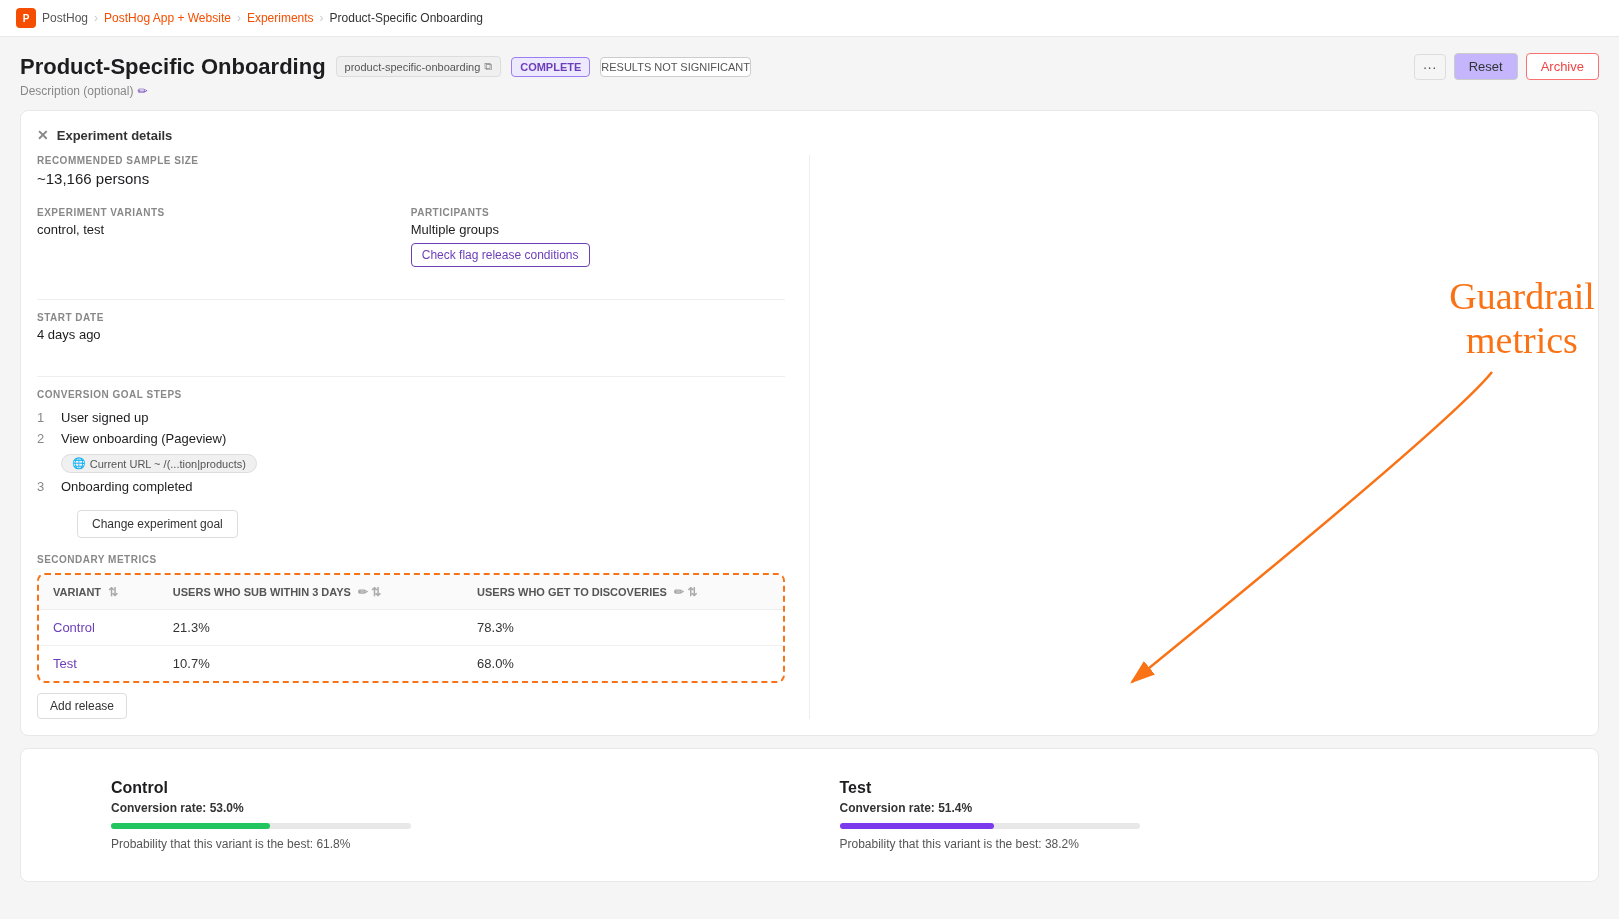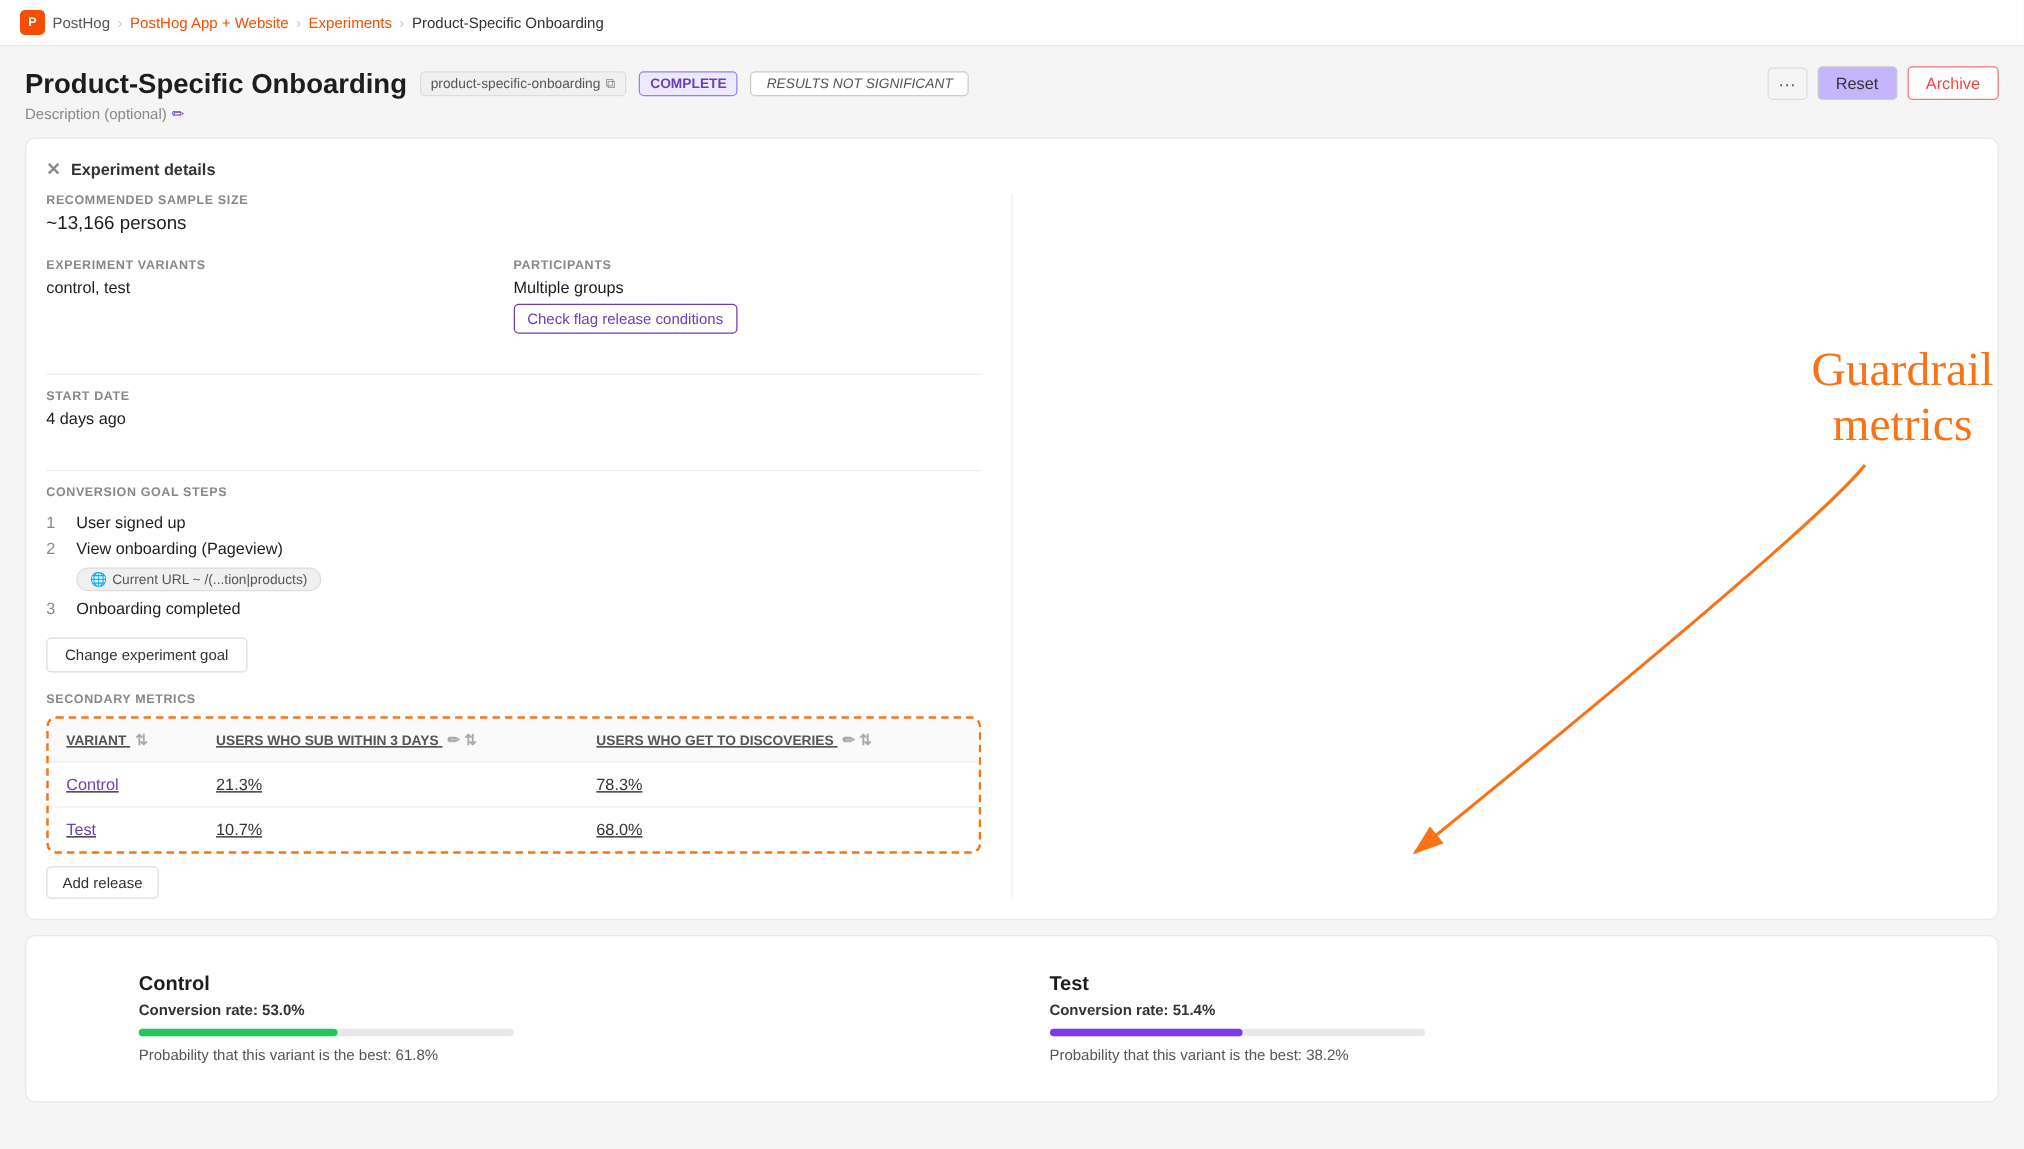--- a/index.html
+++ b/index.html
@@ -9,21 +9,21 @@
     .top-bar .logo { width: 20px; height: 20px; background: #f54e00; border-radius: 4px; display: flex; align-items: center; justify-content: center; color: white; font-weight: bold; font-size: 10px; }
     .top-bar .sep { color: #ccc; }
 
     .page { background: #f5f5f5; padding: 16px 20px; min-height: 900px; }
 
     .page-header { display: flex; align-items: center; justify-content: space-between; margin-bottom: 4px; }
     .page-title-row { display: flex; align-items: center; gap: 10px; flex-wrap: wrap; }
     .page-title { font-size: 22px; font-weight: 700; color: #1d1d1f; }
     .slug-badge { display: flex; align-items: center; gap: 4px; background: #f0f0f0; border: 1px solid #ddd; border-radius: 4px; padding: 3px 8px; font-size: 11px; color: #555; }
     .status-complete { background: #ede9ff; border: 1px solid #9b7ef4; color: #6c3eb8; font-size: 11px; font-weight: 600; border-radius: 4px; padding: 3px 8px; }
-    .status-not-sig { background: #fff; border: 1px solid #ccc; color: #555; font-size: 11px; font-weight: 500; border-radius: 4px; padding: 3px 12px; font-style: italic; }
+    .status-not-sig { background: #fff; border: 1px solid #ccc; color: #555; font-size: 11px; font-weight: 500; border-radius: 4px; padding: 3px 0; }
     .header-actions { display: flex; align-items: center; gap: 8px; }
     .btn-dots { background: none; border: 1px solid #ddd; border-radius: 4px; padding: 4px 8px; cursor: pointer; color: #555; font-size: 14px; }
     .btn-reset { background: #c4b5fd; border: 1px solid #ccc; border-radius: 4px; padding: 5px 14px; cursor: pointer; font-size: 13px; color: #333; }
     .btn-archive { background: #fff; border: 1px solid #f87171; border-radius: 4px; padding: 5px 14px; cursor: pointer; font-size: 13px; color: #ef4444; }
     .description { font-size: 12px; color: #888; margin-bottom: 12px; display: flex; align-items: center; gap: 4px; }
     .edit-icon { color: #6c3eb8; font-size: 12px; cursor: pointer; }
 
     .card { background: #fff; border: 1px solid #e8e8e8; border-radius: 8px; padding: 16px; margin-bottom: 12px; }
 
     .section-header { display: flex; align-items: center; gap: 8px; font-weight: 600; font-size: 13px; color: #333; margin-bottom: 12px; cursor: pointer; }
@@ -48,25 +48,25 @@
 
     .divider { border: none; border-top: 1px solid #eee; margin: 12px 0; }
 
     .goal-steps { }
     .goal-label { font-size: 10px; font-weight: 600; color: #888; letter-spacing: 0.5px; text-transform: uppercase; margin-bottom: 10px; }
     .step { display: flex; align-items: flex-start; gap: 10px; margin-bottom: 6px; font-size: 13px; }
     .step-num { color: #888; min-width: 14px; }
     .step-text { color: #1d1d1f; }
     .url-chip { display: inline-flex; align-items: center; gap: 4px; background: #f0f0f0; border: 1px solid #ddd; border-radius: 12px; padding: 2px 10px; font-size: 11px; color: #555; margin-left: 24px; margin-top: 2px; }
 
-    .change-goal-btn { background: #fff; border: 1px solid #ddd; border-radius: 4px; padding: 6px 14px; cursor: pointer; font-size: 12px; color: #333; margin-top: 10px; margin-bottom: 16px; }
+    .change-goal-btn { background: #fff; border: 1px solid #ddd; border-radius: 4px; padding: 6px 14px; cursor: pointer; font-size: 12px; color: #333; margin-top: 10px; margin-bottom: 16px; margin-left: 40px; }
 
     .secondary-metrics-label { font-size: 10px; font-weight: 600; color: #888; letter-spacing: 0.5px; text-transform: uppercase; margin-bottom: 8px; }
 
-    .metrics-table-wrapper { border: 2px dashed #f97316; border-radius: 8px; padding: 0; margin-bottom: 10px; overflow: hidden; text-decoration: underline; }
+    .metrics-table-wrapper { border: 2px dashed #f97316; border-radius: 8px; padding: 0; margin-bottom: 10px; overflow: hidden; }
     .metrics-table { width: 100%; border-collapse: collapse; }
     .metrics-table th { background: #fafafa; border-bottom: 1px solid #eee; padding: 10px 14px; font-size: 11px; font-weight: 600; color: #555; text-align: left; }
     .metrics-table th .col-actions { display: inline-flex; gap: 4px; color: #aaa; font-size: 12px; margin-left: 4px; }
     .metrics-table td { padding: 10px 14px; border-bottom: 1px solid #f0f0f0; font-size: 13px; }
     .metrics-table tr:last-child td { border-bottom: none; }
     .metrics-table .variant-link { color: #6c3eb8; cursor: pointer; text-decoration: none; }
     .metrics-table .num { color: #333; }
 
     .add-metric-btn { background: #fff; border: 1px solid #ddd; border-radius: 4px; padding: 5px 12px; cursor: pointer; font-size: 12px; color: #333; }
 

